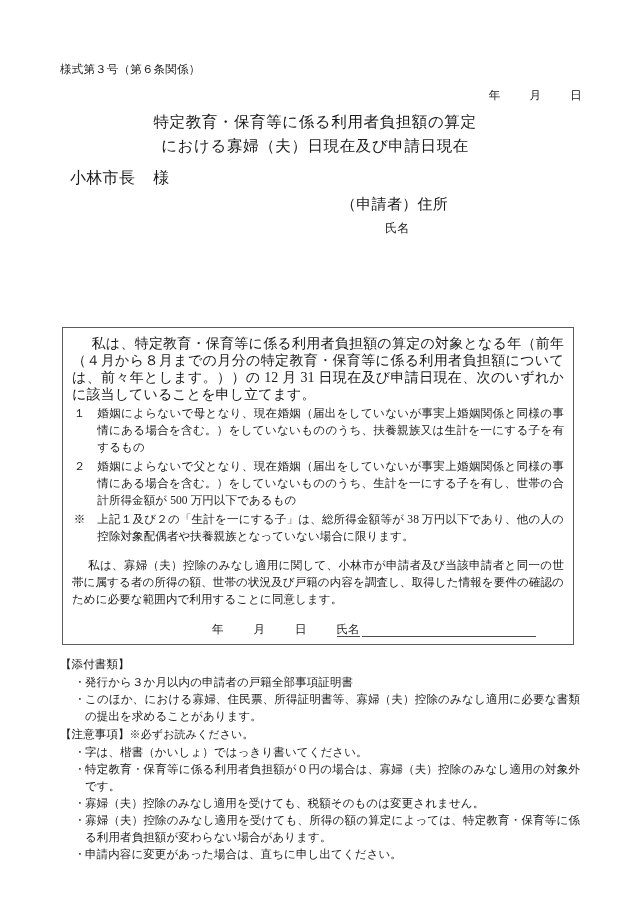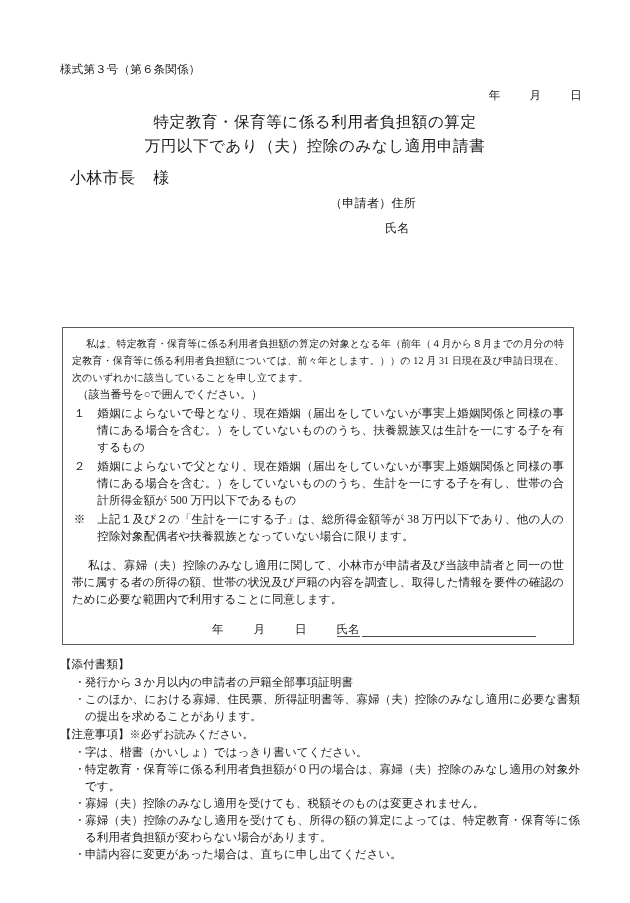--- a/index.html
+++ b/index.html
@@ -58,23 +58,23 @@
     position: absolute;
     left: 70px;
     top: 168px;
     font-size: 16px;
     letter-spacing: 0.3px;
   }
   .addressee .hon { margin-left: 18px; }
 
   .applicant-addr {
     position: absolute;
-    left: 330px;
+    left: 341px;
     top: 195px;
-    font-size: 12px;
+    font-size: 15px;
     letter-spacing: 0.3px;
   }
   .applicant-name {
     position: absolute;
     left: 385px;
     top: 220px;
     font-size: 12px;
     letter-spacing: 0.3px;
   }
 
@@ -96,21 +96,21 @@
     position: absolute;
     left: 62px;
     top: 327px;
     width: 512px;
     height: 318px;
     border: 1px solid #5c5c5c;
     box-sizing: border-box;
     padding: 7px 9px 0 9px;
   }
   .decl-para {
-    font-size: 10px;
+    font-size: 14px;
     line-height: 17px;
     letter-spacing: 0.1px;
     text-align: justify;
     text-justify: inter-character;
     margin: 0;
   }
   .decl-para.first { text-indent: 1.4em; }
   .decl-sub {
     font-size: 11px;
     line-height: 17px;
@@ -210,34 +210,33 @@
   <div class="form-number">様式第３号（第６条関係）</div>
 
   <div class="date-line">
     <span>年</span>
     <span>月</span>
     <span>日</span>
   </div>
 
   <div class="doc-title">
     <span class="tline">特定教育・保育等に係る利用者負担額の算定</span>
-    <span class="tline">万円以下であり（夫）控除のみなし適用申請書</span>
+    <span class="tline">における寡婦（夫）日現在及び申請日現在</span>
   </div>
 
   <div class="addressee">
     <span>小林市長</span><span class="hon">様</span>
   </div>
 
   <div class="applicant-addr">（申請者）住所</div>
   <div class="applicant-name">氏名</div>
 
 
   <div class="decl-box">
     <p class="decl-para first">私は、特定教育・保育等に係る利用者負担額の算定の対象となる年（前年（４月から８月までの月分の特定教育・保育等に係る利用者負担額については、前々年とします。））の 12 月 31 日現在及び申請日現在、次のいずれかに該当していることを申し立てます。</p>
-    <p class="decl-sub">（該当番号を○で囲んでください。）</p>
 
     <div class="item">
       <span class="marker">１</span>
       <span class="body">婚姻によらないで母となり、現在婚姻（届出をしていないが事実上婚姻関係と同様の事情にある場合を含む。）をしていないもののうち、扶養親族又は生計を一にする子を有するもの</span>
     </div>
 
     <div class="item">
       <span class="marker">２</span>
       <span class="body">婚姻によらないで父となり、現在婚姻（届出をしていないが事実上婚姻関係と同様の事情にある場合を含む。）をしていないもののうち、生計を一にする子を有し、世帯の合計所得金額が 500 万円以下であるもの</span>
     </div>

